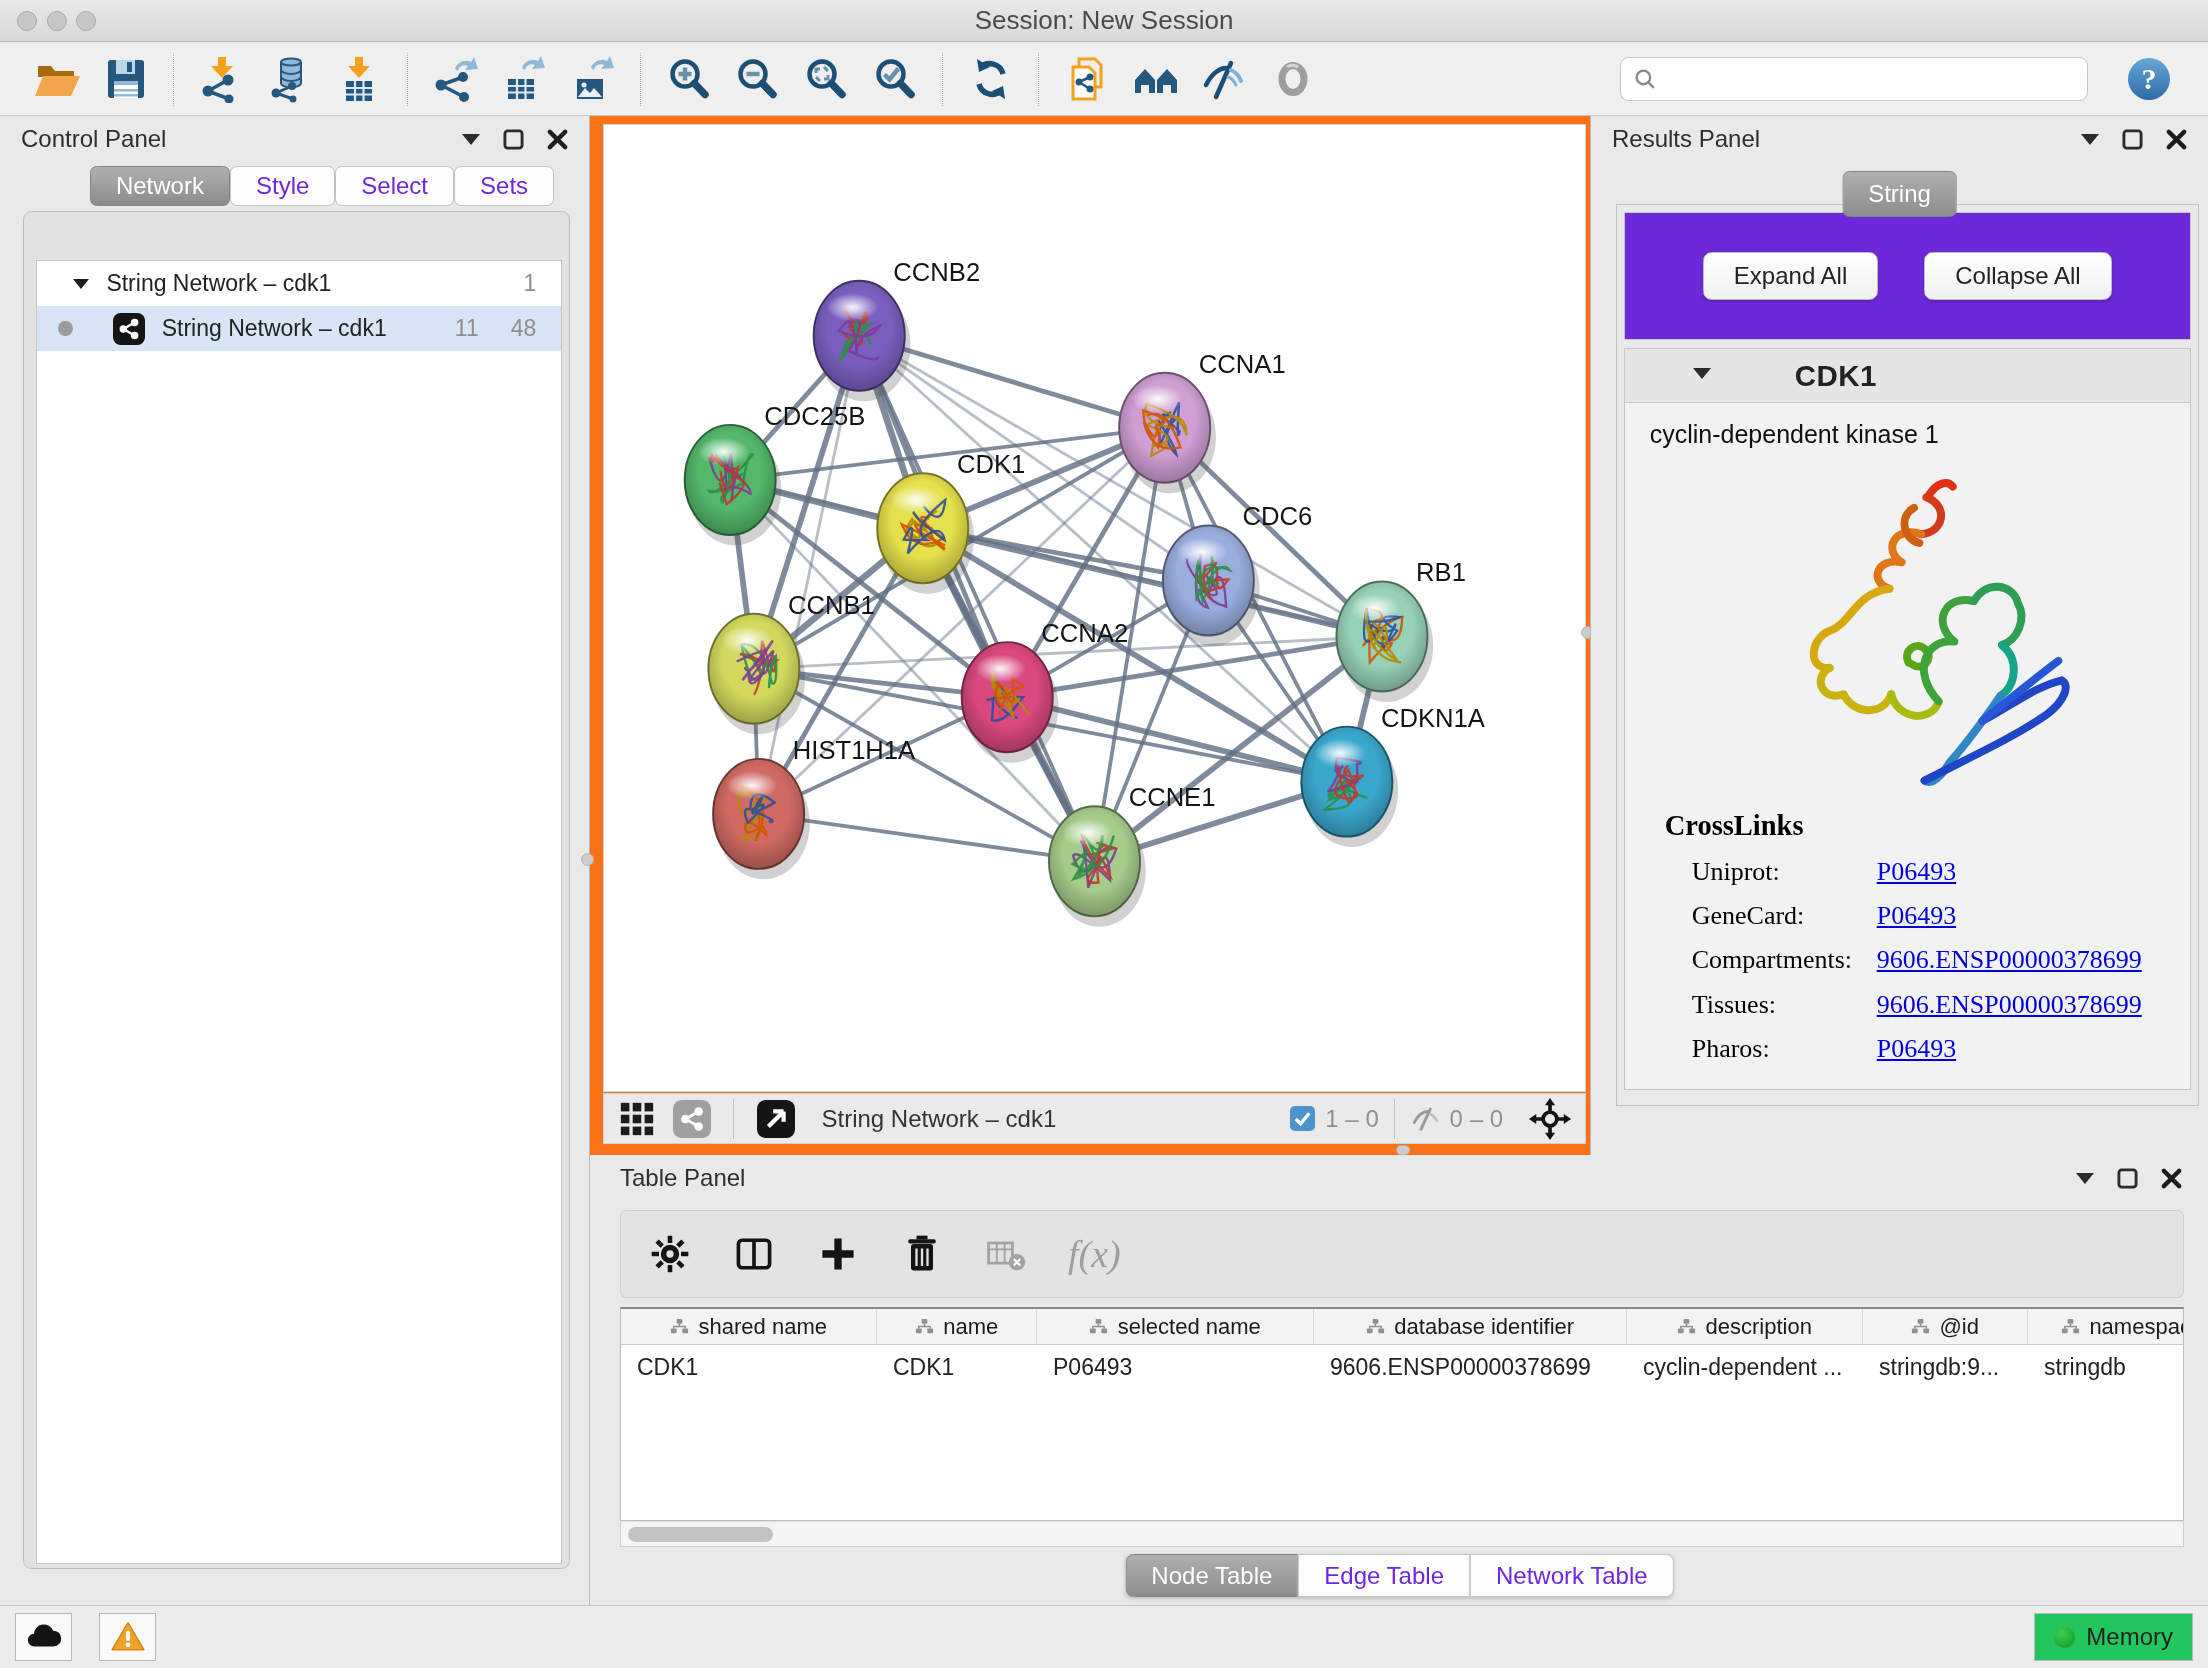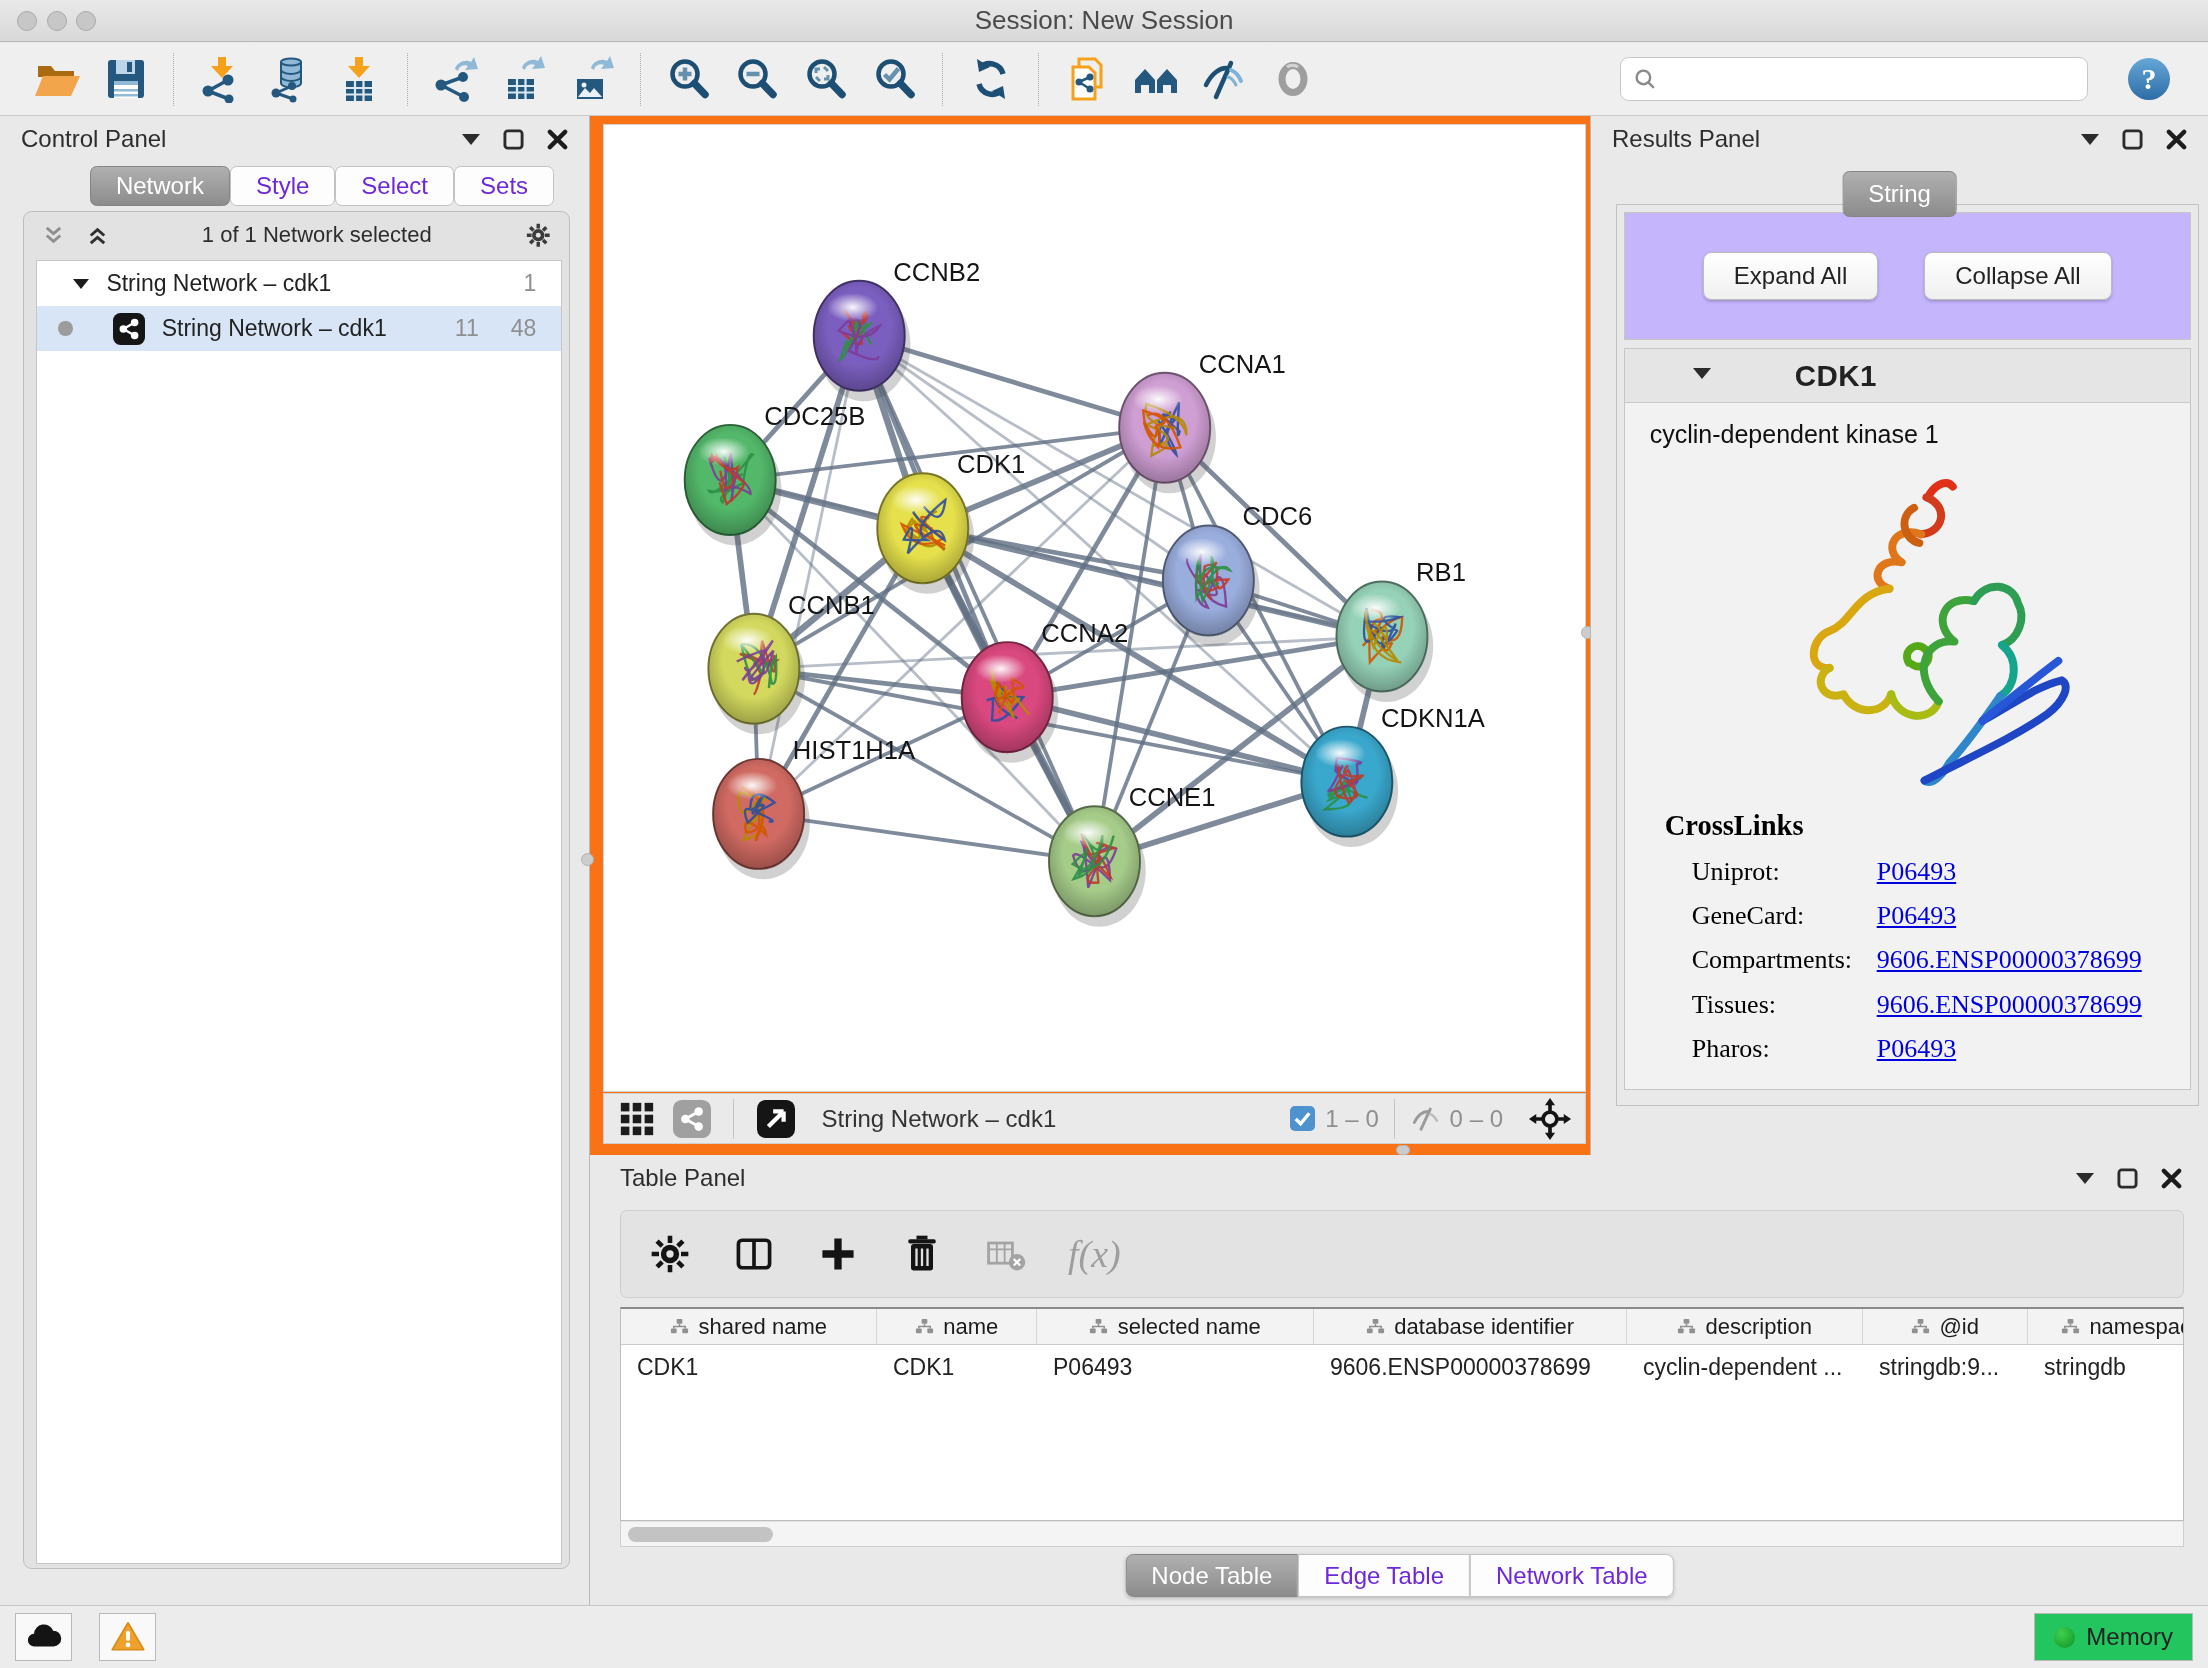--- a/index.html
+++ b/index.html
@@ -66,21 +66,21 @@
   .nt-right { margin-left:auto; display:flex; align-items:center; gap:10px; }
 
   .grip { position:absolute; background:#cccccc; border:1px solid #b3b3b3; border-radius:50%; }
 
   
   .results-panel { position:absolute; left:1590px; top:116px; width:618px; height:1039px;
     background:#e9e9e9; border-left:1.9px solid #b9b9b9; }
   .rp-tab { position:absolute; top:55px; left:50%; transform:translateX(-50%); z-index:2; height:46px; }
   .rp-box { position:absolute; left:25px; right:9.5px; top:88px; height:902px;
     border:1.9px solid #c2c2c2; background:#e9e9e9; padding:6.7px; }
-  .rp-actions { height:128px; border:1px solid #c6c6c6; background:#c4b5fd;
+  .rp-actions { height:128px; border:1px solid #c6c6c6; background:#6d28d9;
     display:flex; align-items:center; justify-content:center; gap:46px; }
   .rp-protein { margin-top:8.6px; border:1px solid #c6c6c6; height:calc(100% - 145px);
     background:#f2f2f2; display:flex; flex-direction:column; }
   .rp-protein-header { height:59px; background:#e5e5e5; border-bottom:1px solid #c9c9c9;
     display:flex; align-items:center; padding-left:68px; }
   .rp-name { font-size:29.5px; font-weight:bold; margin-left:84px; letter-spacing:0.5px; }
   .rp-desc { font-size:25px; padding:17px 25px 5.7px; color:#101010; }
   .rp-structure { flex:1; display:flex; align-items:center; justify-content:center; }
   .rp-structure svg { width:380px; height:352px; }
   .rp-crosslinks { font-family:"Liberation Serif","DejaVu Serif",serif; padding:3.8px 9.5px 25px 40px; }
@@ -323,34 +323,20 @@
         </svg>
     </div>
   </div>
   <div class="cp-tabs" id="cp-tabs">
       <div class="tab sel">Network</div>
       <div class="tab">Style</div>
       <div class="tab">Select</div>
       <div class="tab">Sets</div>
     </div>
   <div class="cp-box">
-    <div class="cp-box-toolbar">
-      <svg class="ic26" viewBox="0 0 26 26">
-          <path d="M6 5l7 6 7-6M6 13l7 6 7-6" stroke="#8f8f8f" stroke-width="3" fill="none"></path>
-        </svg>
-      <svg class="ic26" viewBox="0 0 26 26">
-          <path d="M6 21l7-6 7 6M6 13l7-6 7 6" stroke="#2f2f2f" stroke-width="3" fill="none"></path>
-        </svg>
-      <span class="cp-summary">1 of 1 Network selected</span>
-      <svg class="ic30" viewBox="0 0 30 30">
-          <path d="M15 3v5M15 22v5M3 15h5M22 15h5M6.5 6.5l3.5 3.5M20 20l3.5 3.5M23.5 6.5L20 10M10 20l-3.5 3.5" stroke="#3c3c3c" stroke-width="3.6"></path>
-          <circle cx="15" cy="15" r="6.5" fill="#3c3c3c"></circle>
-          <circle cx="15" cy="15" r="2.6" fill="#e4e4e4"></circle>
-        </svg>
-    </div>
     <div class="cp-list">
       <div class="tree-row">
         <span class="caret"></span>
         <span class="row-label">String Network – cdk1</span>
         <span class="row-count">1</span>
       </div>
       <div class="tree-row child">
         <span class="net-dot"></span>
         <svg class="tree-ic" viewBox="0 0 34 34">
             <rect width="34" height="34" rx="8" fill="#151515"></rect>

